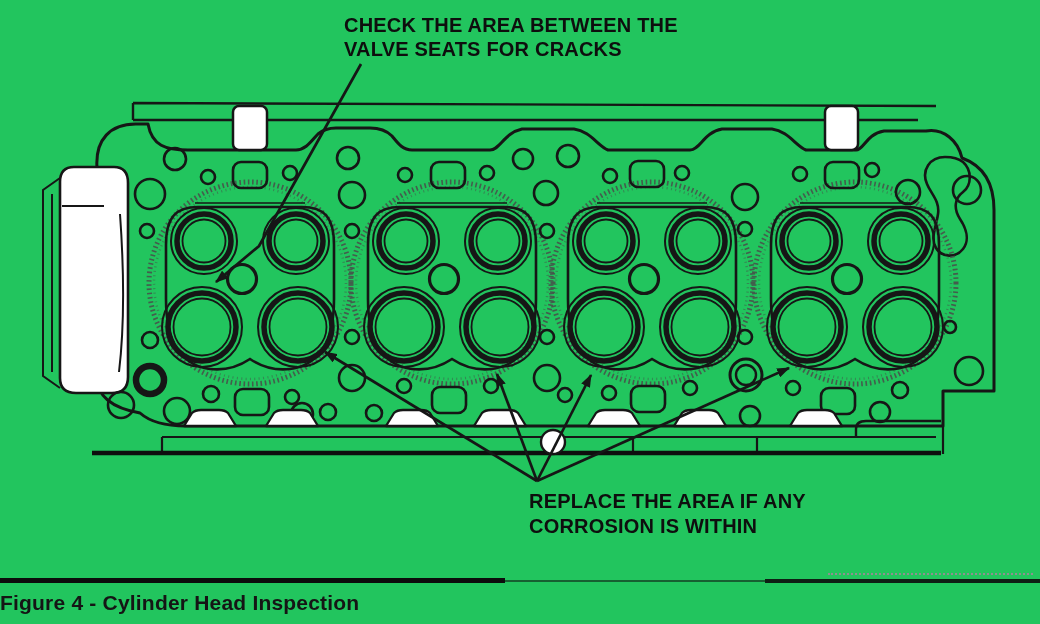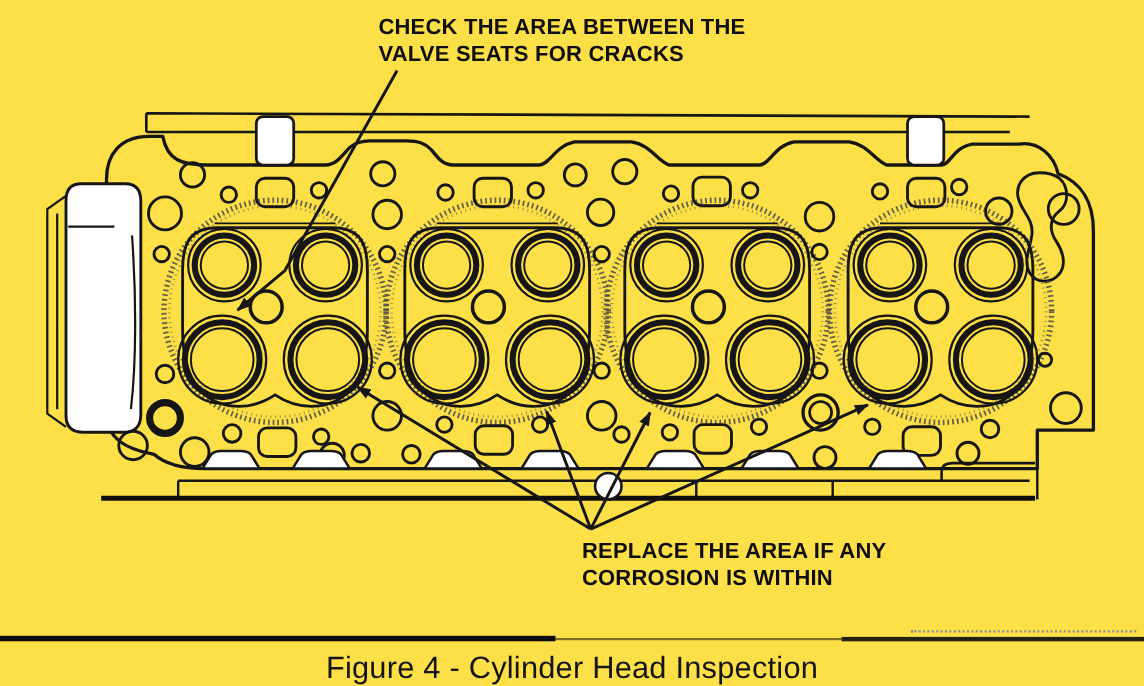--- a/index.html
+++ b/index.html
@@ -1,21 +1,21 @@
 <!DOCTYPE html>
 <html><head>
 <meta charset="utf-8">
 <style>
   html,body{margin:0;padding:0;background:#fff;}
   body{width:1040px;height:624px;font-family:"Liberation Sans",sans-serif;color:#121212;}
-  .stage{position:relative;width:1040px;height:624px;overflow:hidden;background:#fde047;}
+  .stage{position:relative;width:1040px;height:624px;overflow:hidden;background:#22c55e;}
   svg.diagram{position:absolute;left:0;top:0;}
   .anno{position:absolute;font-weight:bold;font-size:20px;line-height:24px;letter-spacing:.2px;white-space:nowrap;color:#0e0e0e;}
   .anno.bottom{line-height:25px;}
-  .caption{position:absolute;left:0;top:591px;width:100%;text-align:center;font-size:28px;font-weight:400;color:#151515;letter-spacing:.2px;}
+  .caption{position:absolute;left:0;top:591px;width:100%;text-align:left;font-size:21px;font-weight:700;color:#151515;letter-spacing:.2px;}
   .rule-seg{position:absolute;background:#0c0c0c;}
   .dotline{position:absolute;border-top:2px dotted #8f8f8f;}
 </style>
 </head>
 <body>
 
 <div class="stage">
 
   <svg class="diagram" width="1040" height="624" viewBox="0 0 1040 624">
     <defs>

